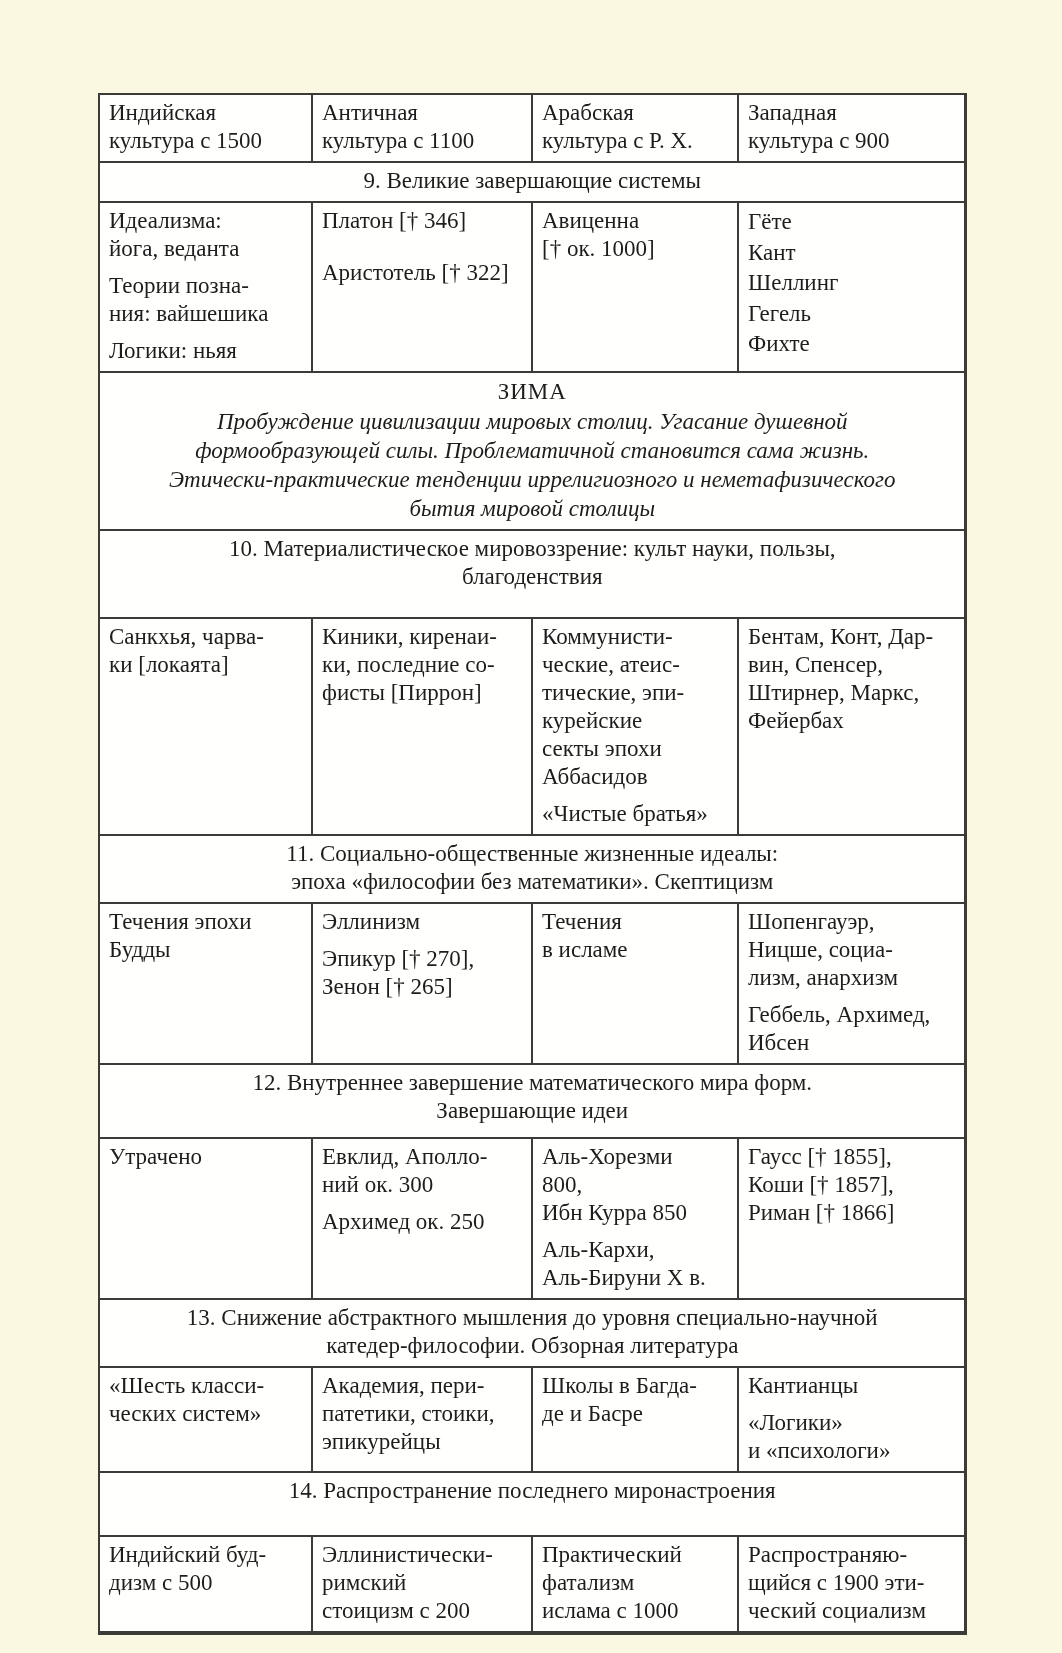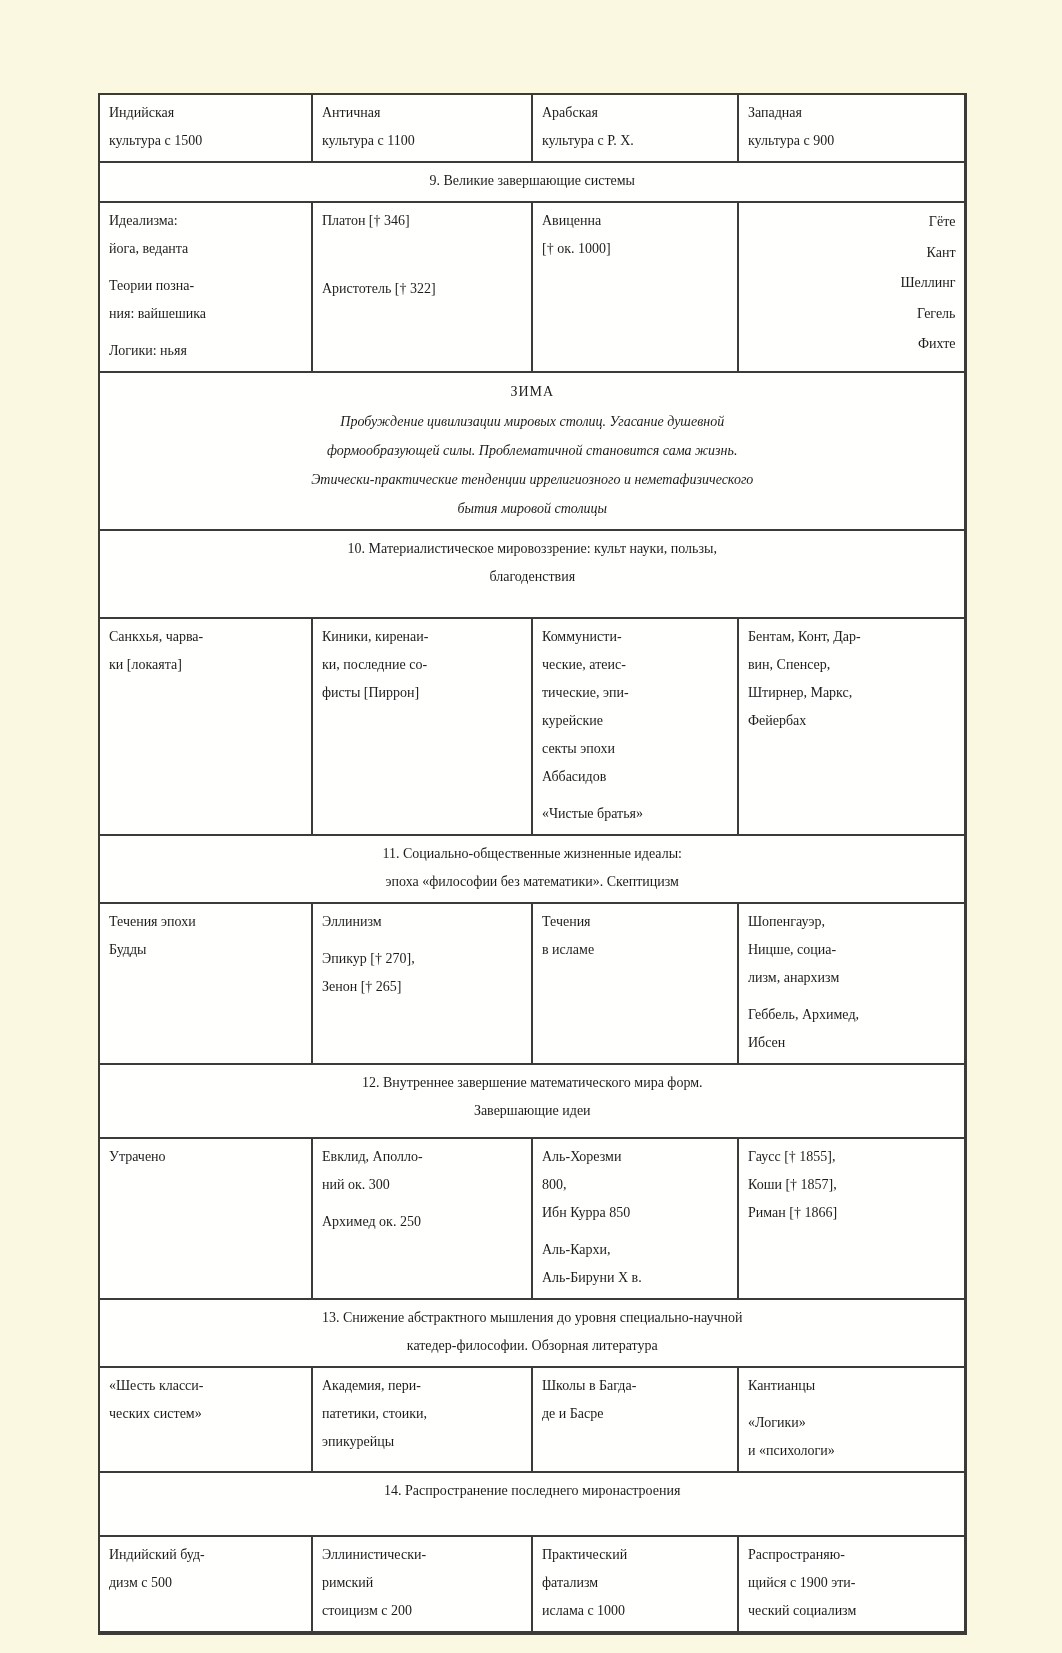--- a/index.html
+++ b/index.html
@@ -25,21 +25,21 @@
     border-collapse: collapse;
     background: #fffffe;
     border: 2px solid #3c3b38;
     border-bottom-width: 4px;
     border-right-width: 3px;
   }
   table.cultures td {
     border: 2px solid #3c3b38;
     vertical-align: top;
     padding: 4px 8px 6px 9px;
-    font-size: 14px;
+    font-size: 23px;
     line-height: 28px;
     overflow: hidden;
   }
   td.hdr {
     vertical-align: middle;
   }
   td.section {
     text-align: center;
     vertical-align: middle;
     font-size: 21.5px;
@@ -57,22 +57,22 @@
   }
   .banner-text {
     font-style: italic;
     white-space: pre-line;
     line-height: 29px;
   }
   .para {
     white-space: pre-line;
   }
   .para + .para { margin-top: 9px; }
-  .para.gap-xl { margin-top: 40px; }
-  .para.loose { line-height: 30.5px; text-align: right; }
+  .para.gap-xl { margin-top: 24px; }
+  .para.loose { line-height: 30.5px; }
   tr.r65  { height: 65px;  }
   tr.r44  { height: 33px;  }
   tr.r171 { height: 157px; }
   tr.r154 { height: 154px; }
   tr.r76  { height: 88px;  }
   tr.r210 { height: 210px; }
   tr.r69  { height: 50px;  }
   tr.r156 { height: 156px; }
   tr.r74  { height: 74px;  }
   tr.r160 { height: 160px; }

